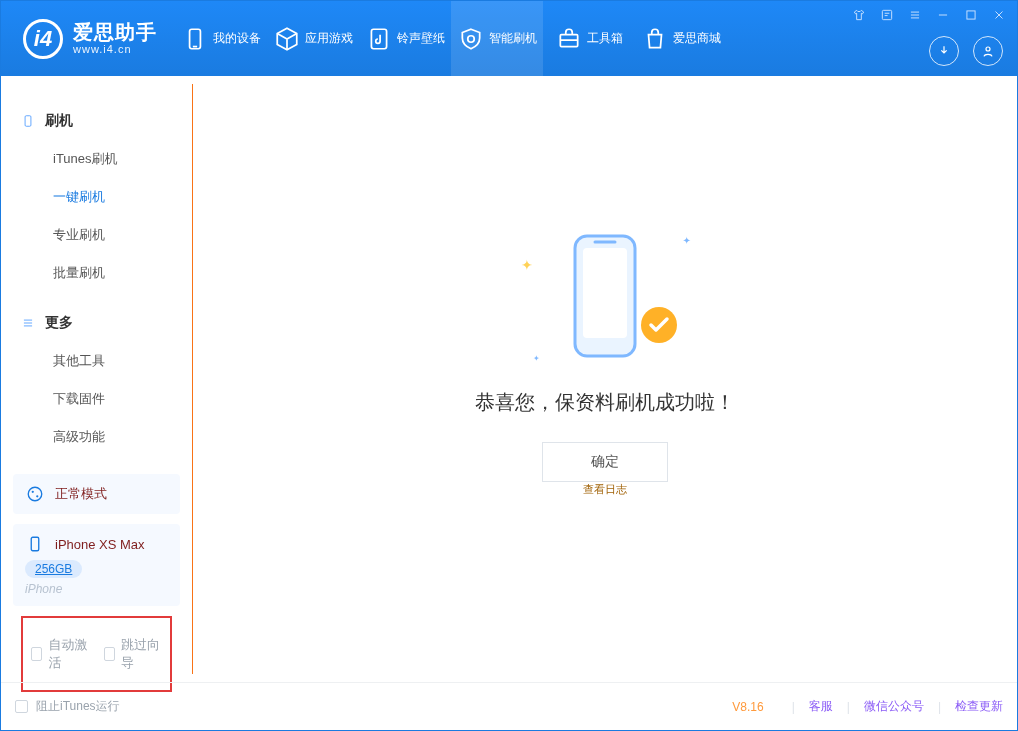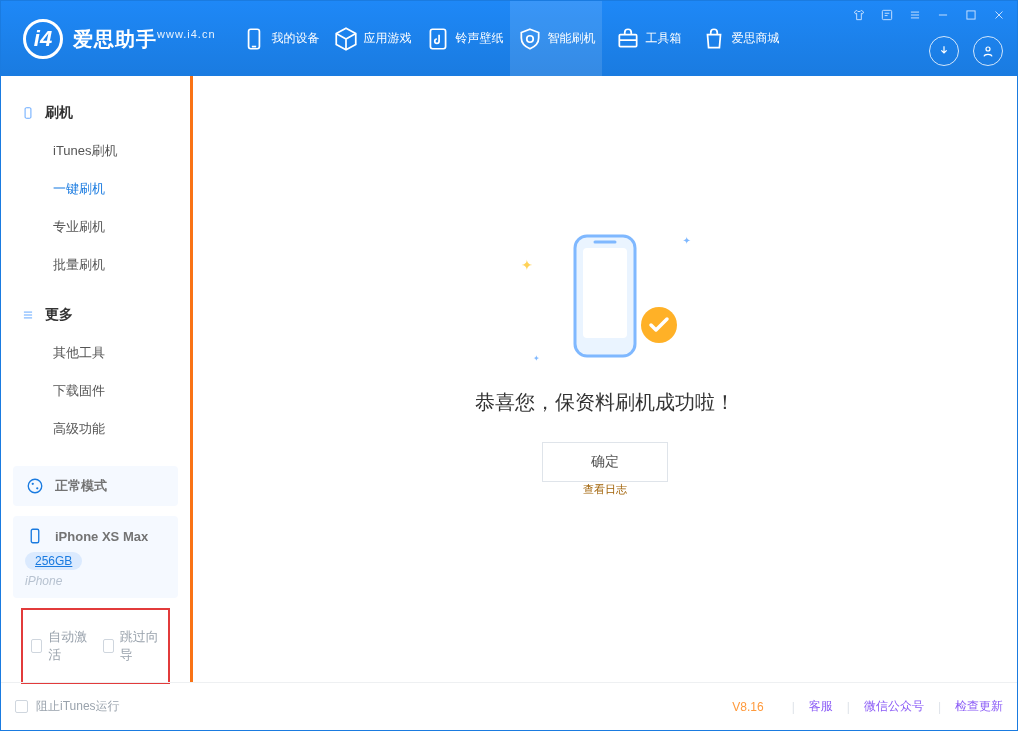--- a/index.html
+++ b/index.html
@@ -1,58 +1,58 @@
 <!DOCTYPE html>
 <html><head>
 <meta charset="utf-8">
 <style>
 * { margin: 0; padding: 0; box-sizing: border-box; font-family: "Microsoft YaHei", "PingFang SC", Arial, sans-serif; }
 html, body { width: 1018px; height: 731px; overflow: hidden; }
 
-.window { width: 1018px; height: 731px; border: 1px solid #1a7be0; display: flex; flex-direction: column; background: #fff; }
+.window { width: 1018px; height: 731px; border: 1px solid #1a7be0; display: flex; flex-direction: column; background: #fff; gap: 8px; }
 
 
 .titlebar { height: 75px; background: linear-gradient(to bottom, #1e88f7, #1a7be0); display: flex; align-items: stretch; color: #fff; position: relative; }
 .logo-block { display: flex; align-items: center; padding: 0 18px 0 22px; gap: 10px; }
 .logo-circle { width: 40px; height: 40px; border: 3px solid #fff; border-radius: 50%; display:flex; align-items:center; justify-content:center; font-weight:bold; font-size:22px; font-style:italic; }
-.logo-text { display:flex; flex-direction:row; line-height:1.1;}
+.logo-text { display:flex; flex-direction:column; line-height:1.1;}
 .logo-text .cn { font-size: 20px; font-weight: 600; letter-spacing:1px;}
 .logo-text .en { font-size: 11px; opacity:.9; letter-spacing:1px;}
 
 .navs { display:flex; align-items:stretch;}
 .nav-item { width: 92px; display:flex; flex-direction:row; align-items:center; justify-content:center; gap:4px; cursor:pointer; font-size:12px; }
 .nav-item.active { background: rgba(255,255,255,.12); }
 .nav-icon { width:28px; height:28px; display:flex; align-items:center; justify-content:center;}
 .nav-icon svg { width:26px; height:26px; stroke:#fff; fill:none; stroke-width:1.6;}
 
 .title-controls { position:absolute; right:10px; top:6px; display:flex; gap:12px; align-items:center;}
 .title-controls .tc { width:16px; height:16px; cursor:pointer; display:flex; align-items:center; justify-content:center; }
 .title-controls svg { width:14px; height:14px; stroke:#cfe4ff; fill:none; stroke-width:1.6;}
 
 .title-right { position:absolute; right:14px; bottom:10px; display:flex; gap:14px;}
 .title-right .circ { width:30px; height:30px; border:1.5px solid rgba(255,255,255,.8); border-radius:50%; display:flex; align-items:center; justify-content:center; cursor:pointer;}
 .title-right svg{ width:16px; height:16px; stroke:#fff; fill:none; stroke-width:1.8;}
 
 
 .body { flex:1; display:flex; min-height:0;}
 
-.sidebar { width: 192px; border-right:3px solid #f97316; display:flex; flex-direction:column; padding-top:14px;}
+.sidebar { width: 192px; border-right:1px solid #f97316; display:flex; flex-direction:column; padding-top:14px;}
 .side-group { padding: 8px 0;}
 .side-head { display:flex; align-items:center; gap:10px; padding: 6px 20px 10px 20px; color:#333; font-size:14px; font-weight:600;}
 .side-head .hicon { width:14px; height:14px; display:flex; align-items:center; justify-content:center;}
 .side-head .hicon svg{width:14px;height:14px;stroke:#5aa3ff;fill:none;stroke-width:1.6;}
 .side-item { padding: 10px 20px 10px 52px; font-size:13px; color:#555; cursor:pointer;}
 .side-item.active { color:#1a7be0;}
 
 .side-bottom { margin-top:auto; padding: 10px 12px 0 12px;}
 .card { background:#f5f9ff; border-radius:4px; padding:10px 12px; margin-bottom:10px;}
 .card-row{display:flex; align-items:center; gap:10px;}
 .card .ci { width:20px; height:20px; display:flex; align-items:center; justify-content:center;}
 .card .ci svg{width:18px;height:18px;stroke:#1a7be0;fill:none;stroke-width:1.8;}
-.card .t1{ color:#737373; font-size:13px; font-weight:700;text-align:center;}
+.card .t1{ color:#7f1d1d; font-size:13px; font-weight:400;text-align:center;}
 .badge{ display:inline-block; background:#dbeafe; color:#1a7be0; border-radius:12px; padding:2px 10px; font-size:12px; margin-top:6px;text-decoration:underline;}
 .card .sub{ color:#b7c2d0; font-size:12px; margin-top:4px;font-style:italic;}
 
 .checks-box{ border:2px solid #e23b3b; margin:6px 8px 8px 8px; padding:18px 8px; display:flex; gap:14px; align-items:center;}
 .chk{ display:flex; align-items:center; gap:6px; font-size:13px; color:#9aa3ad; cursor:pointer;}
 .chk .box{ width:14px; height:14px; border:1px solid #cfd6de; border-radius:2px;}
 
 
 .main { flex:1; display:flex; align-items:center; justify-content:center; position:relative;}
 .center { display:flex; flex-direction:column; align-items:center; margin-top:-40px;}

